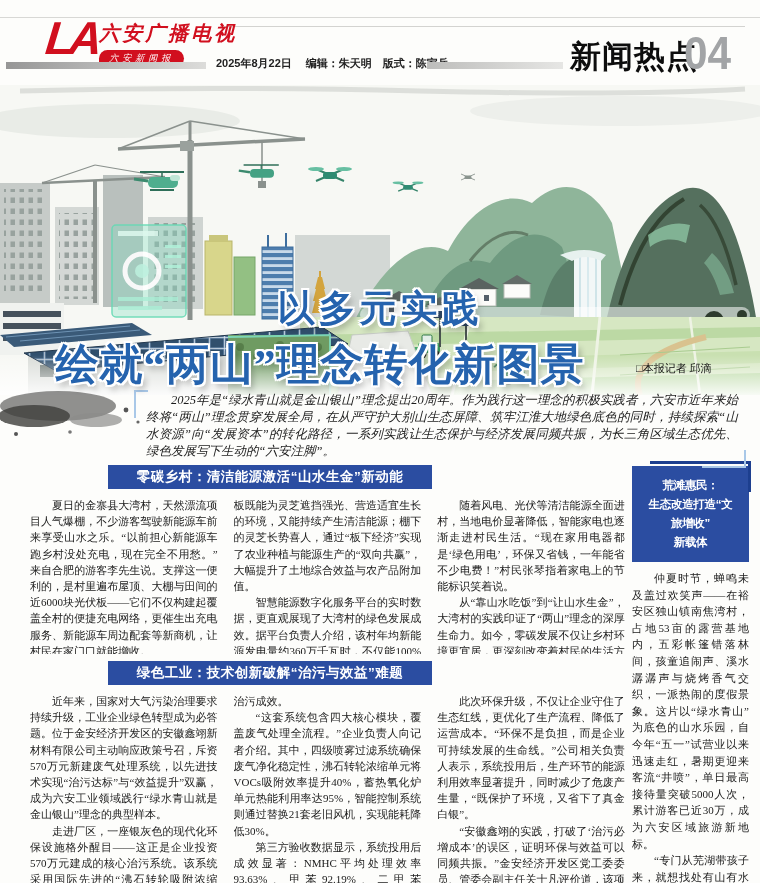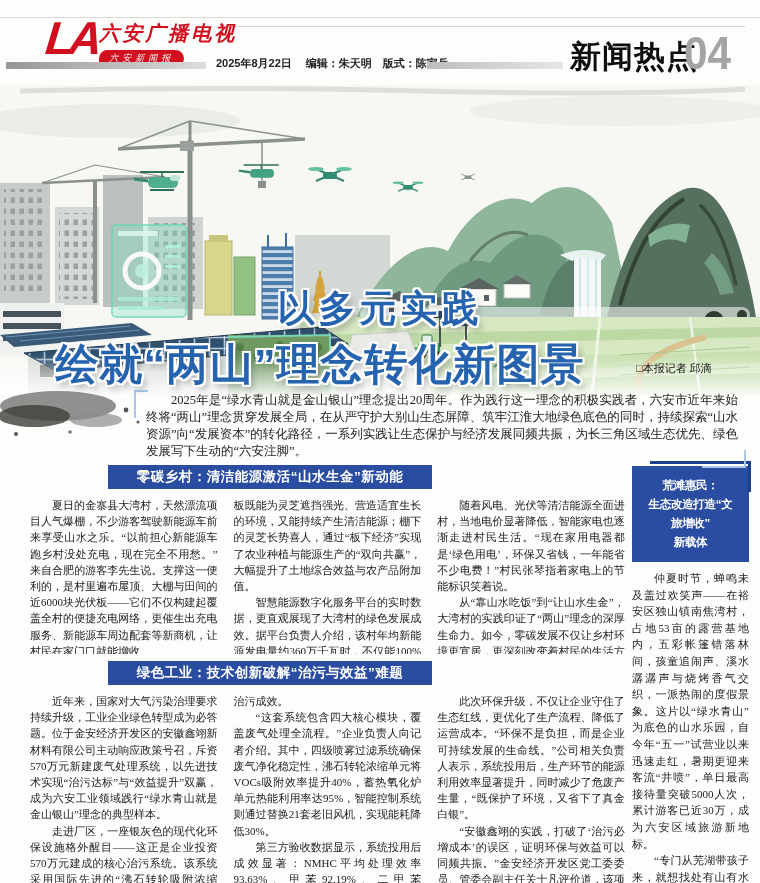--- a/index.html
+++ b/index.html
@@ -51,26 +51,27 @@
   .ink-blob{position:absolute;left:0;top:380px;width:155px;height:66px;}
   
   .headline{position:absolute;left:0;top:284px;width:760px;text-align:center;
     font-family:"Liberation Sans",sans-serif;font-weight:900;color:#2563ae;z-index:5;}
   .headline .l1{font-size:37px;letter-spacing:4px;}
   .headline .l2{font-size:43px;letter-spacing:1px;margin-top:2px;padding-right:120px;}
   .headline .l1,.headline .l2{
     text-shadow:-2px 0 0 #fff,2px 0 0 #fff,0 -2px 0 #fff,0 2px 0 #fff,
       -2px -2px 0 #fff,2px 2px 0 #fff,-2px 2px 0 #fff,2px -2px 0 #fff,
       4px 5px 6px rgba(0,0,0,.28);
+    font-family:Liberation Serif, serif;
   }
   .byline{position:absolute;left:636px;top:361px;font-size:11px;color:#111;z-index:6;white-space:nowrap;}
   
   .intro{
     position:absolute;left:146px;top:392px;width:592px;height:70px;z-index:4;
-    font-size:12.5px;line-height:17px;text-align:justify;
+    font-style:italic;font-size:12.5px;line-height:17px;text-align:justify;
     text-indent:2em;color:#1c1c1c;
   }
   .intro::before{content:"";position:absolute;left:-12px;top:-2px;width:12px;height:26px;
     border-left:2px solid #a9c8e8;border-top:2px solid #a9c8e8;}
   .intro::after{content:"";position:absolute;right:-8px;bottom:-6px;width:42px;height:16px;
     border-right:2px solid #a9c8e8;border-bottom:2px solid #a9c8e8;}
   .navy-corner{position:absolute;left:650px;top:461px;width:98px;height:28px;
     border-top:3px solid #1d3f8f;border-right:3px solid #1d3f8f;z-index:3;}
   
   .sec{position:absolute;left:30px;width:595px;}

